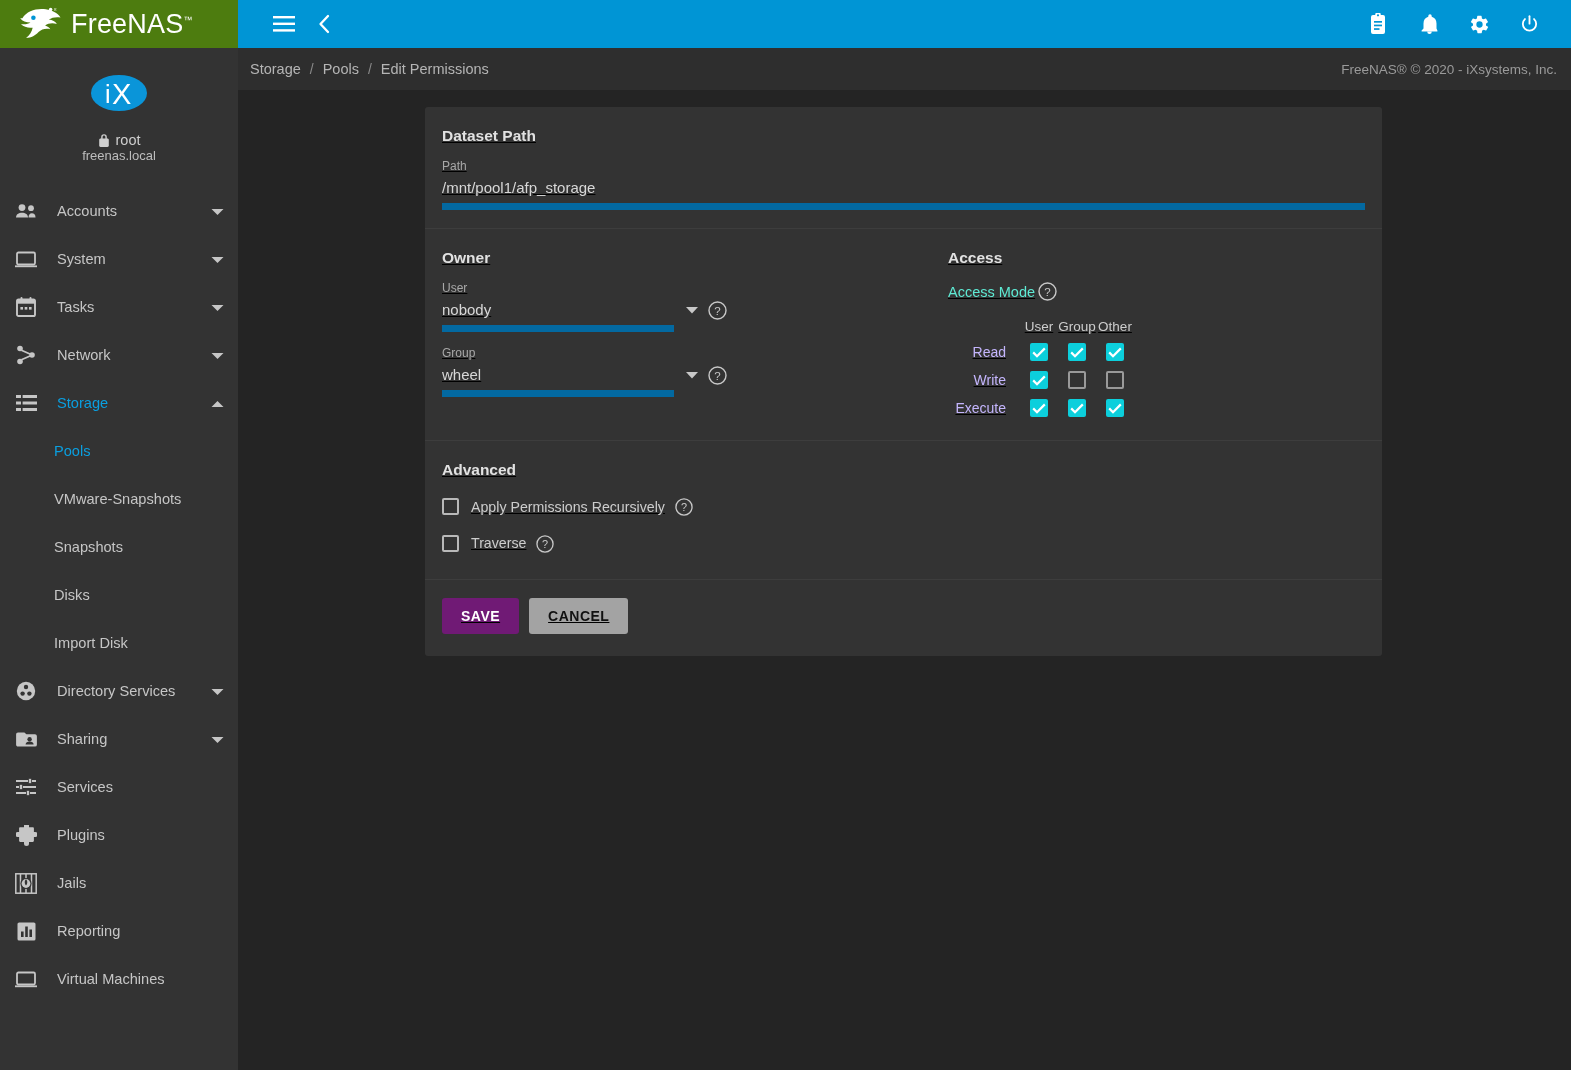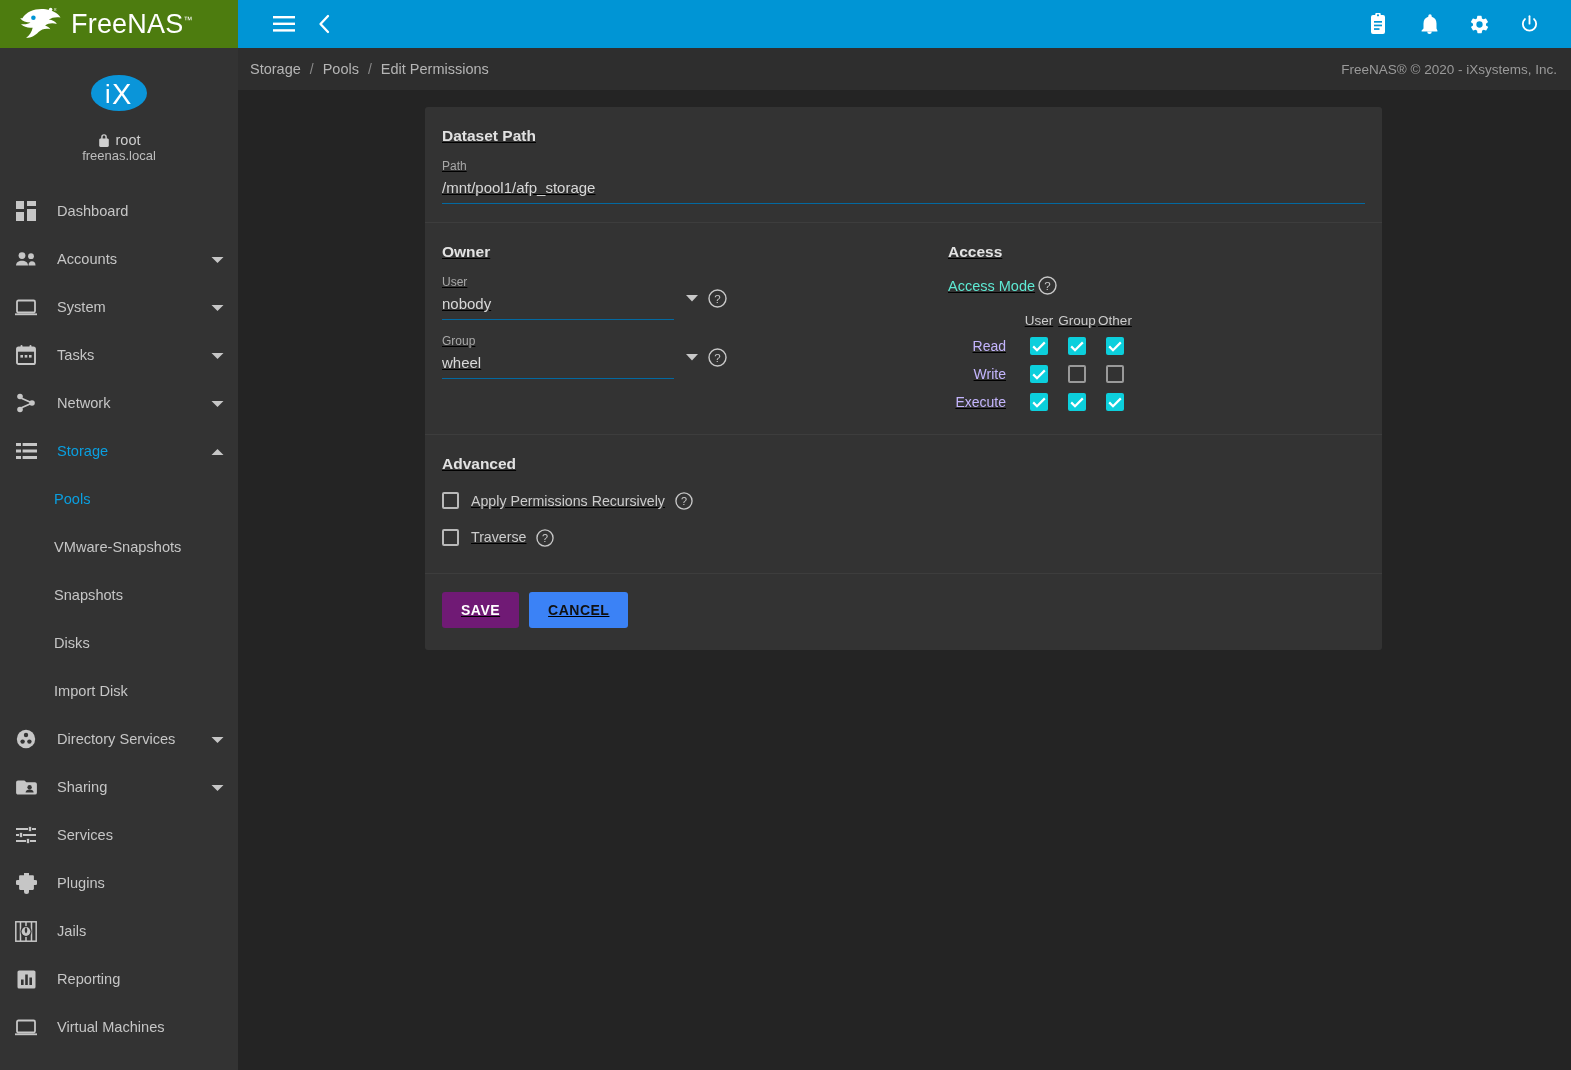--- a/index.html
+++ b/index.html
@@ -79,21 +79,21 @@
   }
   .sect { padding: 20px 17px 18px; border-bottom: 1px solid #3d3d3d; }
   .sect:last-child { border-bottom: none; }
   .sect-title { font-size: 15.5px; color: #e2e2e2; font-weight: bold; }
 
   
   .field { margin-top: 14px; position: relative; }
   .field-label { font-size: 12px; color: #a8a8a8; }
   .field-value {
     font-size: 15px; color: #d8d8d8; padding: 6px 0 7px;
-    border-bottom: 1px solid #0369a1;
+    border-bottom: 7px solid #0369a1;
   }
 
   .twocol { display: flex; gap: 44px; }
   .col-owner { width: 462px; padding-right: 10px; }
   .col-access { flex: 1; padding-left: 0; }
 
   .sel-wrap { position: relative; width: 232px; }
   .sel-arrow { position: absolute; right: -24px; bottom: 14px; }
   .help-ico { position: absolute; right: -53px; bottom: 8px; cursor: pointer; }
 
@@ -119,21 +119,21 @@
   .adv-label { font-size: 14.2px; color: #cdcdcd; }
 
   
   .btnrow { padding: 18px 17px 22px; display: flex; gap: 10px; }
   .btn {
     height: 36px; padding: 0 19px; border: none; border-radius: 3px;
     font-size: 14px; font-weight: bold; letter-spacing: .5px; cursor: pointer;
     font-family: "Liberation Sans", sans-serif;
   }
   .btn-save { background: #701a75; color: #ffffff; }
-  .btn-cancel { background: #3b82f6; color: #111111; }
+  .btn-cancel { background: #a3a3a3; color: #111111; }
 </style>
 </head>
 <body>
 
 <div class="app">
 
   <div class="topbar">
     <div class="brand">
       <svg class="brand-logo" viewBox="0 0 60 46">
         <path fill="#ffffff" d="M6 15 C12 5 26 1 38 3 C46 4.3 54 8 58 14 C52 13 46 14 42 17
@@ -214,31 +214,20 @@
         <svg width="12" height="15" viewBox="0 0 12 15">
           <path fill="#cfcfcf" d="M9.5 5.5h-.7V4a2.8 2.8 0 0 0-5.6 0v1.5h-.7c-.7 0-1.3.6-1.3 1.3v6c0 .7.6 1.2 1.3 1.2h7c.7 0 1.3-.5 1.3-1.2v-6c0-.7-.6-1.3-1.3-1.3zM4.6 4a1.4 1.4 0 1 1 2.8 0v1.5H4.6z"></path>
         </svg>
         <span class="user-name">root</span>
       </div>
       <div class="host-name">freenas.local</div>
     </div>
 
     <div class="navlist">
 
-      <div class="navitem">
-        <span class="ico">
-          <svg width="20" height="20" viewBox="0 0 20 20">
-            <rect x="0" y="0" width="8" height="8" fill="#c6c6c6"></rect>
-            <rect x="11" y="0" width="9" height="5" fill="#c6c6c6"></rect>
-            <rect x="0" y="11" width="8" height="9" fill="#c6c6c6"></rect>
-            <rect x="11" y="8" width="9" height="12" fill="#c6c6c6"></rect>
-          </svg>
-        </span>
-        <span class="lbl">Dashboard</span>
-      </div>
 
       <div class="navitem">
         <span class="ico">
           <svg width="22" height="16" viewBox="0 0 22 16">
             <circle cx="7" cy="4.6" r="3.4" fill="#c6c6c6"></circle>
             <circle cx="16" cy="5.2" r="2.9" fill="#c6c6c6"></circle>
             <path d="M1 14.5c0-3.2 2.7-4.8 6-4.8s6 1.6 6 4.8z" fill="#c6c6c6"></path>
             <path d="M13.5 14.5c0-2.6 1.2-4.2 3.4-4.2 2.1 0 3.6 1.3 3.6 4.2z" fill="#c6c6c6"></path>
           </svg>
         </span>

